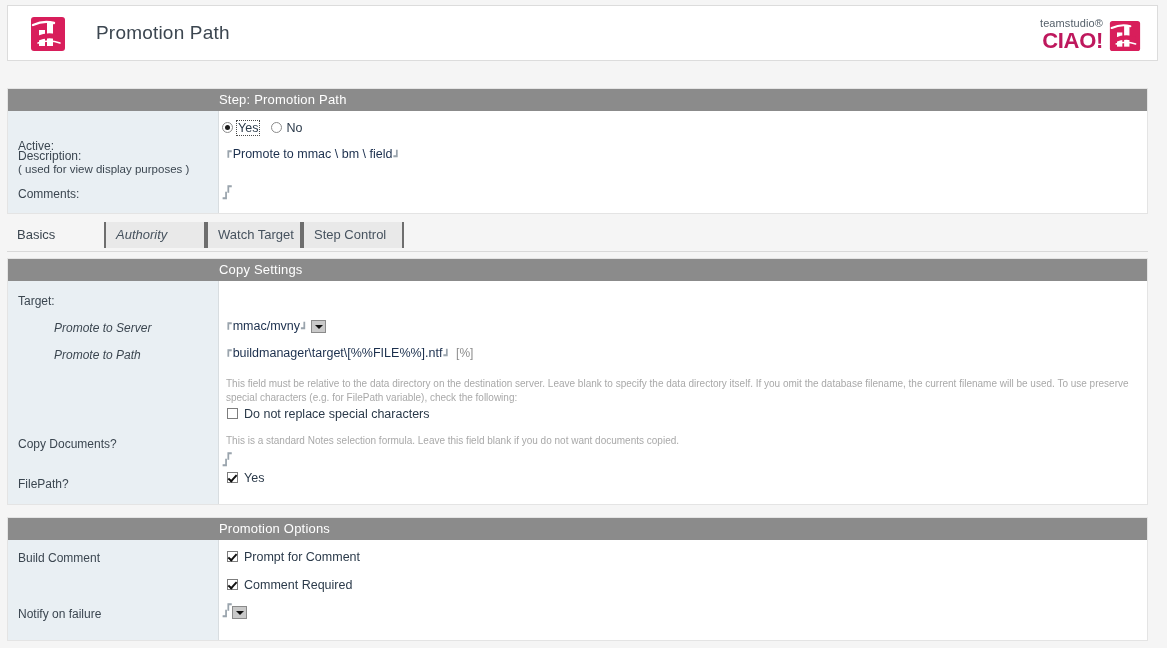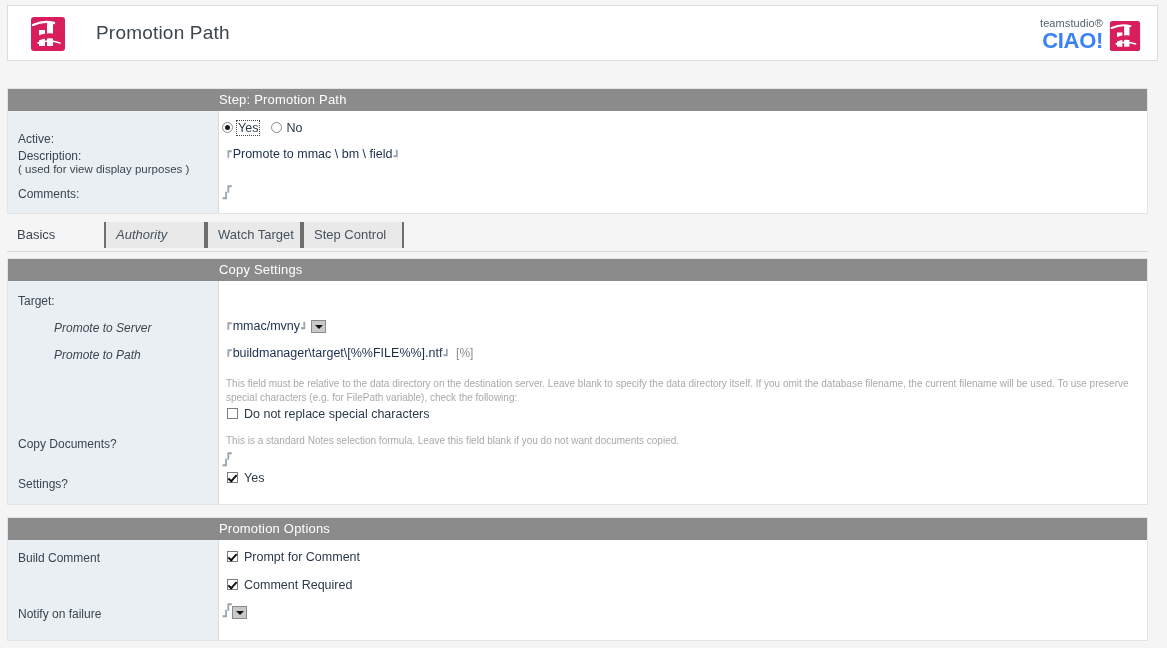--- a/index.html
+++ b/index.html
@@ -62,21 +62,21 @@
     display: block;
     font-size: 11px;
     color: #55606a;
     line-height: 12px;
     letter-spacing: .1px;
   }
   .corner-logo-text .ciao {
     display: block;
     font-size: 22px;
     font-weight: bold;
-    color: #3b82f6;
+    color: #be185d;
     line-height: 23px;
     letter-spacing: -0.3px;
   }
   .corner-mark { width: 32px; height: 34px; margin-top: 4px; }
 
   
   .panel {
     position: absolute;
     background: #ffffff;
     border: 1px solid #e4e4e4;
@@ -312,21 +312,21 @@
     </div>
   </div>
 </div>
 
 <div class="panel" style="left:7px; top:88px; width:1141px; height:126px;">
   <div class="panel-header">
     <span class="cap">Step:  Promotion Path</span>
   </div>
   <div class="label-col"></div>
 
-  <div class="field-label" style="left:10px; top:43px;">Active:</div>
+  <div class="field-label" style="left:10px; top:50px;">Active:</div>
 
   <div class="radio-row" style="left:214px; top:31px;">
     <span class="radio on"></span><span class="radio-label focused">Yes</span><span class="radio"></span><span class="radio-label">No</span>
   </div>
 
   <div class="field-label" style="left:10px; top:60px;">
     <span>Description:</span>
     <span class="small">( used for view display purposes )</span>
   </div>
 
@@ -376,21 +376,21 @@
   </div>
 
   <div class="field-label" style="left:10px; top:178px;">Copy Documents?</div>
 
   <div class="help-text" style="left:218px; top:175px; width:900px;">This is a standard Notes selection formula. Leave this field blank if you do not want documents copied.</div>
 
   <div class="notes-field empty-field" style="left:217px; top:190px;">
     <span class="bracket open">┏</span><span class="fld-val"></span><span class="bracket close" style="display:inline-block;margin-left:0;position:relative;top:10px;left:-10px;">┛</span>
   </div>
 
-  <div class="field-label" style="left:10px; top:218px;">Settings?</div>
+  <div class="field-label" style="left:10px; top:218px;">FilePath?</div>
 
   <div class="check-row" style="left:219px; top:211px;">
     <span class="checkbox on"></span><span class="check-label">Yes</span>
   </div>
 </div>
 
 <div class="panel" style="left:7px; top:517px; width:1141px; height:124px;">
   <div class="panel-header">
     <span class="cap">Promotion Options</span>
   </div>

